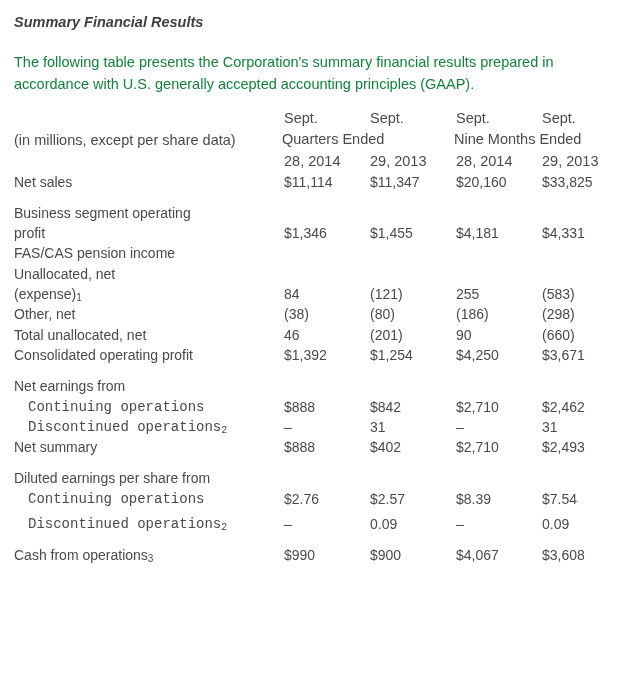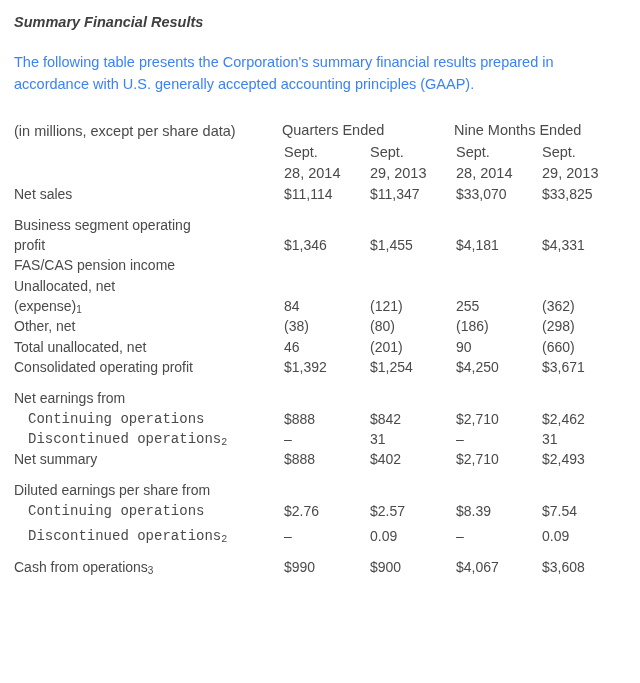--- a/index.html
+++ b/index.html
@@ -22,22 +22,22 @@
   .doc-title {
     font-style: italic;
     font-weight: bold;
     font-size: 14.5px;
     color: #3f3f3f;
     margin: 4px 0 22px 0;
   }
   .intro {
     font-size: 14.5px;
     line-height: 1.5;
-    color: #3b82f6;
-    margin-bottom: 24px;
+    color: #15803d;
+    margin-bottom: 12px;
     max-width: 600px;
   }
   table.fin {
     border-collapse: collapse;
     width: 610px;
     font-size: 14px;
     color: #4a4a4a;
   }
   table.fin td, table.fin th {
     padding: 0;
@@ -90,45 +90,45 @@
   <table class="fin">
     <colgroup>
       <col class="lbl">
         <col class="c1">
         <col class="c2">
         <col class="c3">
         <col class="c4">
     </colgroup>
     <tbody>
       <tr>
+        <td></td>
+        <td class="hdr-sub num">Sept.</td>
+        <td class="hdr-sub num">Sept.</td>
+        <td class="hdr-sub num">Sept.</td>
+        <td class="hdr-sub num">Sept.</td>
+      </tr>
+      <tr>
         <td class="hdr-left">(in millions, except per share data)</td>
         <td class="hdr-group" colspan="2">Quarters Ended</td>
         <td class="hdr-group" colspan="2">Nine Months Ended</td>
-      </tr>
-      <tr>
-        <td></td>
-        <td class="hdr-sub num">Sept.</td>
-        <td class="hdr-sub num">Sept.</td>
-        <td class="hdr-sub num">Sept.</td>
-        <td class="hdr-sub num">Sept.</td>
       </tr>
       <tr>
         <td></td>
         <td class="hdr-sub num">28, 2014</td>
         <td class="hdr-sub num">29, 2013</td>
         <td class="hdr-sub num">28, 2014</td>
         <td class="hdr-sub num">29, 2013</td>
       </tr>
     </tbody>
     <tbody id="fin-body">
         <tr>
           <td class="bold">Net sales</td>
           <td class="num bold">$11,114</td>
           <td class="num">$11,347</td>
-          <td class="num bold">$33,070</td>
+          <td class="num bold">$20,160</td>
           <td class="num">$33,825</td>
         </tr>
         <tr class="spacer">
           <td colspan="5"></td>
         </tr>
         <tr>
           <td class="bold">Business segment operating</td>
           <td class="num"></td>
           <td class="num"></td>
           <td class="num"></td>
@@ -153,21 +153,21 @@
           <td class="num"></td>
           <td class="num"></td>
           <td class="num"></td>
           <td class="num"></td>
         </tr>
         <tr>
           <td class="">(expense)<sub class="fn">1</sub></td>
           <td class="num bold">84</td>
           <td class="num">(121)</td>
           <td class="num bold">255</td>
-          <td class="num">(362)</td>
+          <td class="num">(583)</td>
         </tr>
         <tr>
           <td class="">Other, net</td>
           <td class="num bold">(38)</td>
           <td class="num">(80)</td>
           <td class="num bold">(186)</td>
           <td class="num">(298)</td>
         </tr>
         <tr>
           <td class="">Total unallocated, net</td>

